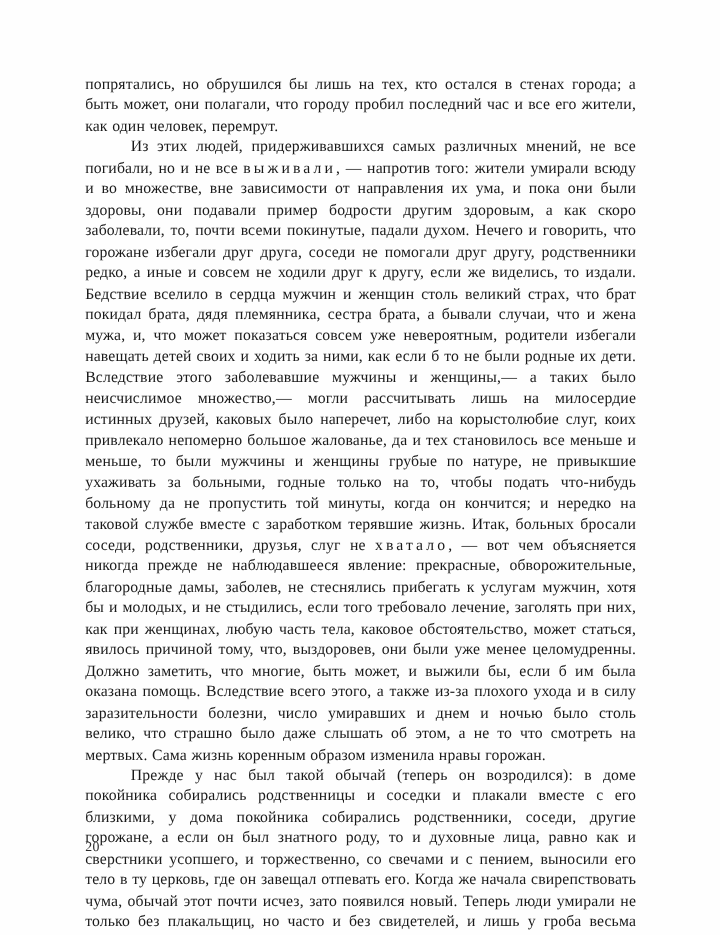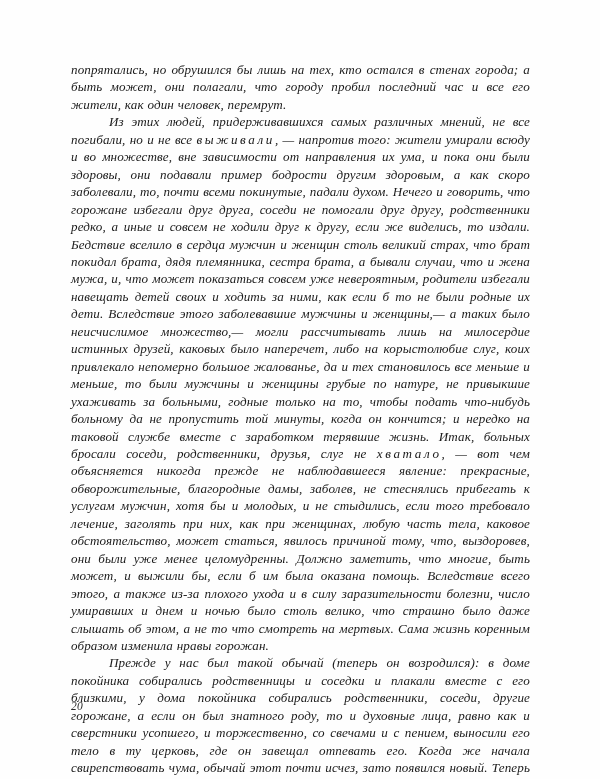--- a/index.html
+++ b/index.html
@@ -12,21 +12,20 @@
     background: #ffffff;
     font-family: "Liberation Serif", "DejaVu Serif", serif;
     overflow: hidden;
   }
   .page {
     position: relative;
     width: 600px;
     height: 779px;
     background: #fefefe;
     box-sizing: border-box;
-    font-style: italic;
   }
   .text-block {
     position: absolute;
     left: 71px;
     top: 61px;
     width: 459px;
   }
   p.para {
     margin: 0;
     padding: 0;

